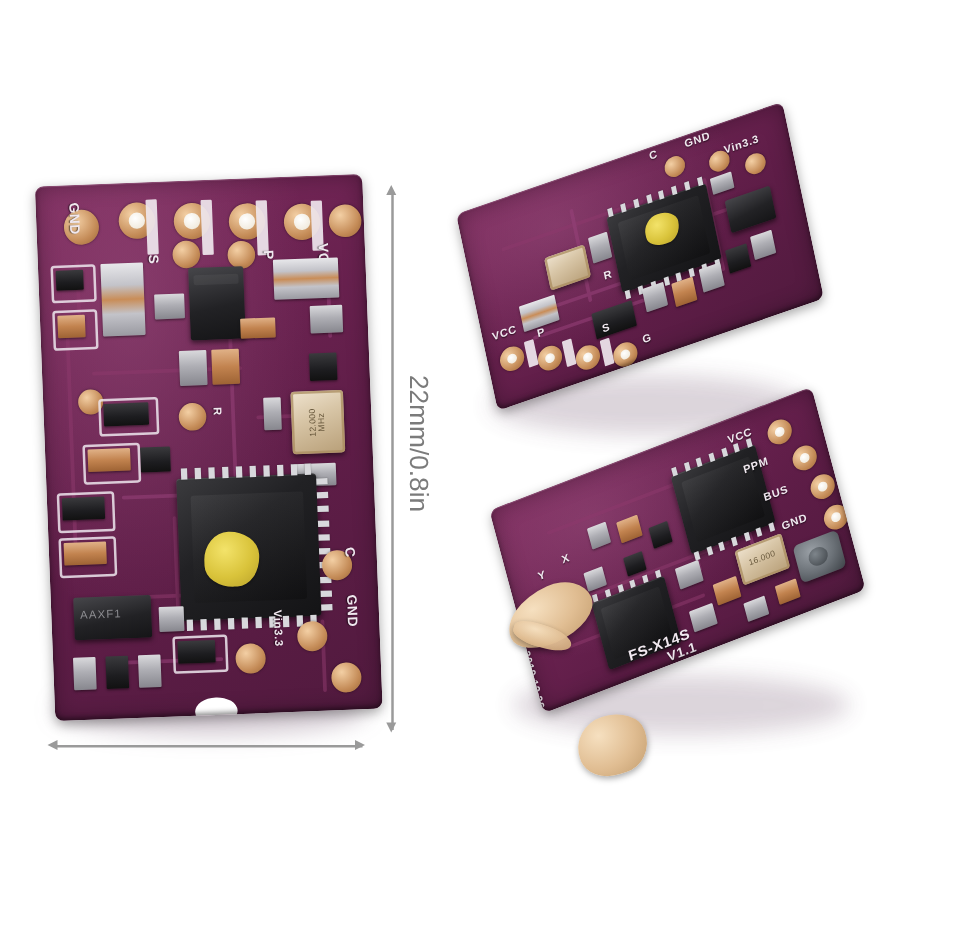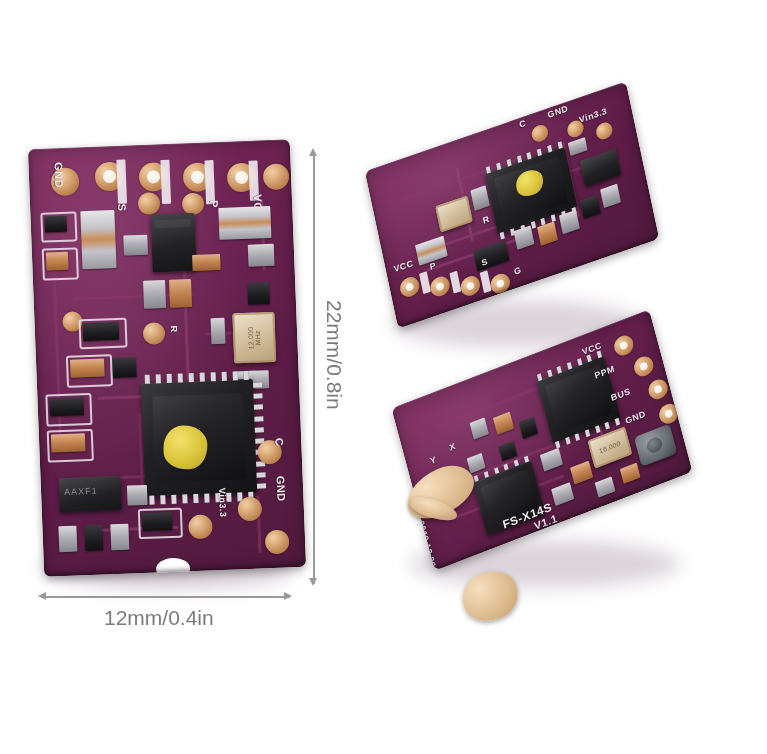--- a/index.html
+++ b/index.html
@@ -414,15 +414,14 @@
               border-radius:40% 60% 50% 50%;transform:rotate(16deg);opacity:.95;"></div>
 
   <div class="dimline" style="left:313px;top:154px;width:1.5px;height:430px;"></div>
   <div class="arrowhead" style="left:309px;top:148px;border-left:4.5px solid transparent;border-right:4.5px solid transparent;border-bottom:8px solid #9a9a9a;"></div>
   <div class="arrowhead" style="left:309px;top:578px;border-left:4.5px solid transparent;border-right:4.5px solid transparent;border-top:8px solid #9a9a9a;"></div>
   <div class="dimlabel vert" style="left:346px;top:300px;">22mm/0.8in</div>
 
   <div class="dimline" style="left:44px;top:596px;width:246px;height:1.5px;"></div>
   <div class="arrowhead" style="left:38px;top:592px;border-top:4.5px solid transparent;border-bottom:4.5px solid transparent;border-right:8px solid #9a9a9a;"></div>
   <div class="arrowhead" style="left:284px;top:592px;border-top:4.5px solid transparent;border-bottom:4.5px solid transparent;border-left:8px solid #9a9a9a;"></div>
-  <div class="dimlabel" style="left:104px;top:606px;">12mm/0.4in</div>
 
 </div>
 
 </body></html>

